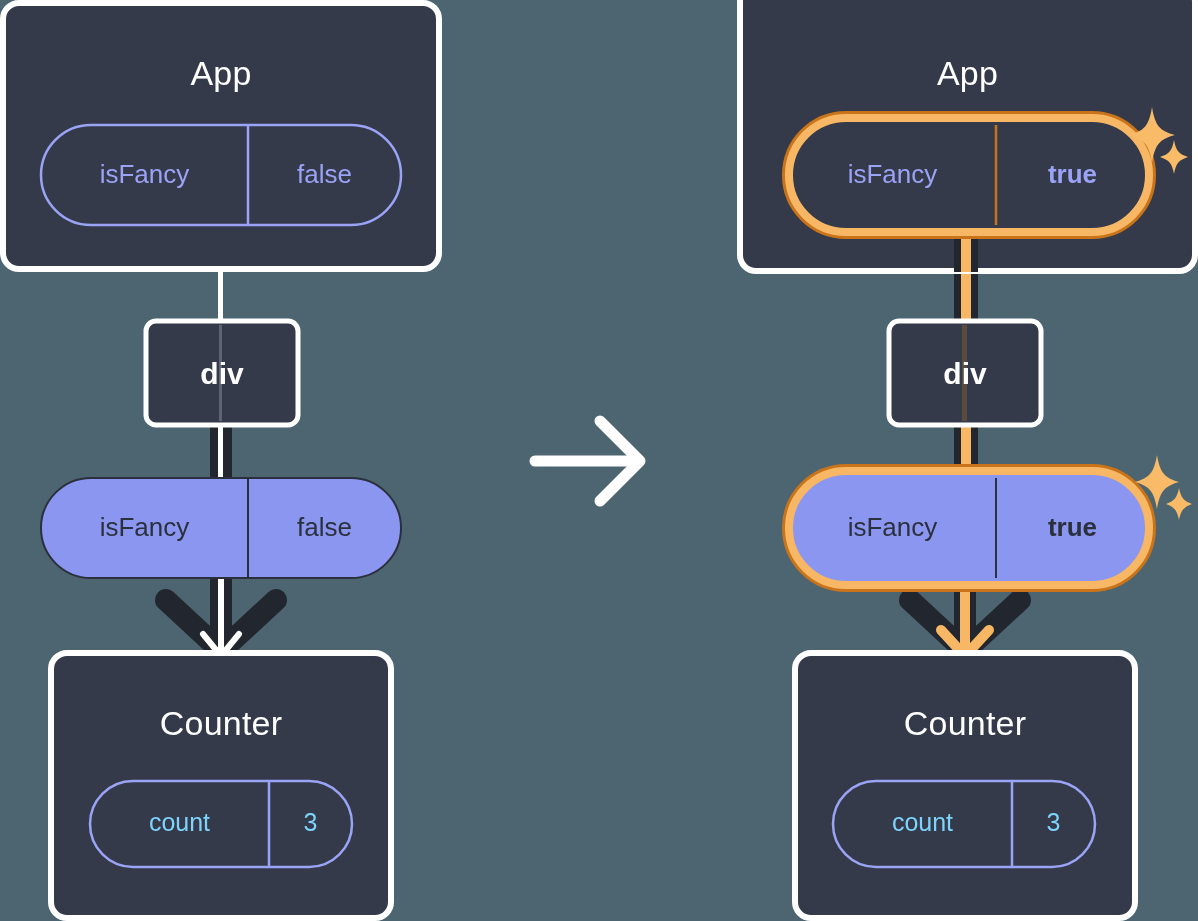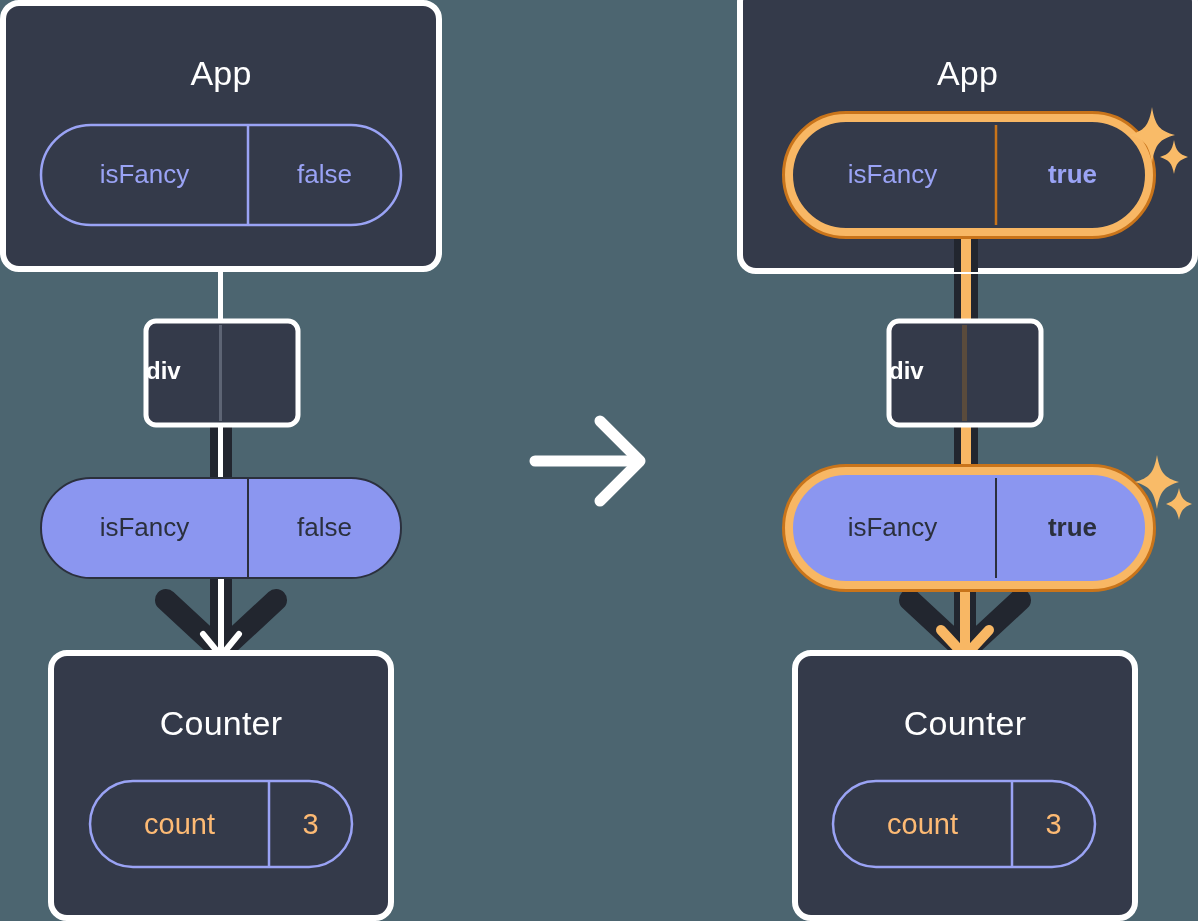--- a/index.html
+++ b/index.html
@@ -18,33 +18,33 @@
     color:#ffffff;
     font-size:34px;
     font-weight:400;
     text-align:center;
     white-space:nowrap;
     letter-spacing:0.2px;
   }
   .node-label{
     position:absolute;
     color:#ffffff;
-    font-size:24px;
+    font-size:30px;
     font-weight:700;
-    text-align:left;
+    text-align:center;
     white-space:nowrap;
   }
   .pill-text{
     position:absolute;
     white-space:nowrap;
     text-align:center;
     font-size:26px;
   }
   .pill-text.outline{color:#9aa3f5;font-weight:400;}
-  .pill-text.outline-sm{color:#fdba74;font-weight:400;font-size:29px;}
+  .pill-text.outline-sm{color:#7dd3fc;font-weight:400;font-size:25px;}
   .pill-text.filled{color:#2b303d;font-weight:400;}
   .pill-text.filled-bold{color:#2b303d;font-weight:700;}
   .pill-text.outline-bold{color:#9aa3f5;font-weight:700;}
 </style>
 </head>
 <body>
 
 <div id="stage">
 
   <svg viewBox="0 0 1198 921" xmlns="http://www.w3.org/2000/svg">

